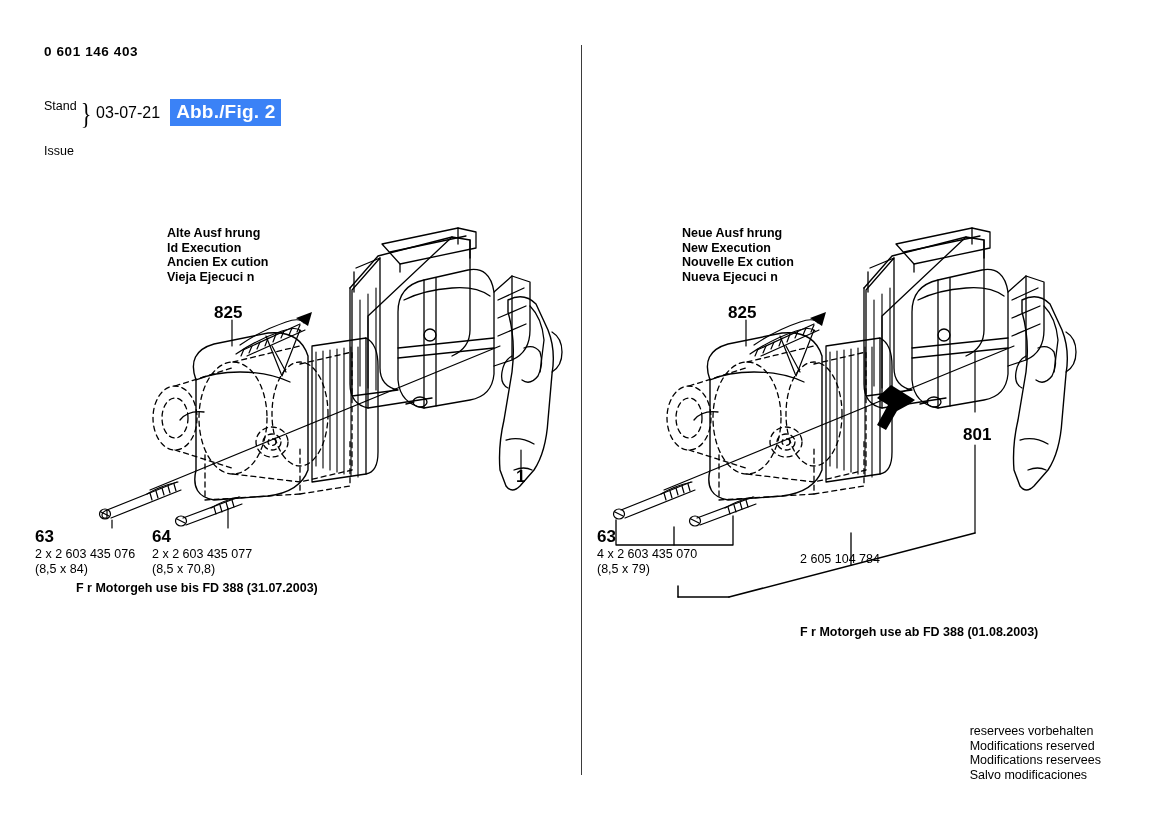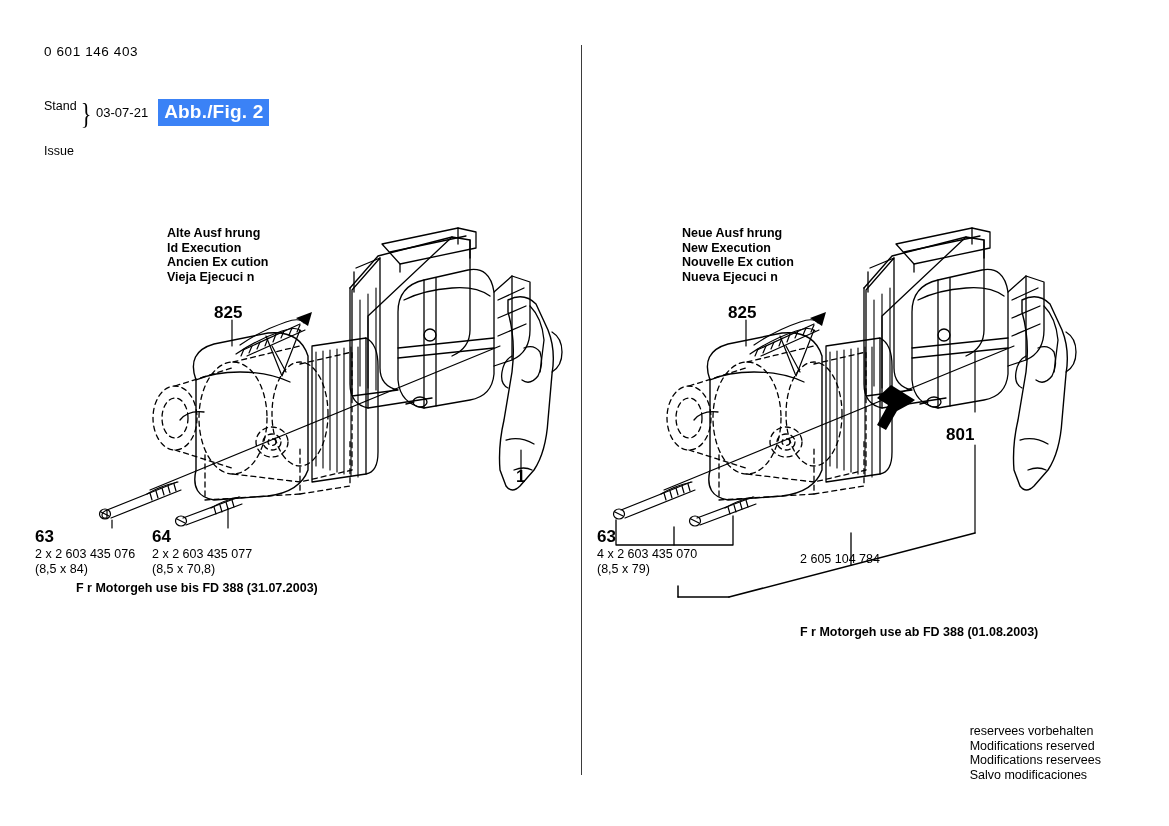--- a/index.html
+++ b/index.html
@@ -22,42 +22,42 @@
   
   #header-block {
     position: absolute;
     left: 44px;
     top: 44px;
   }
   #order-number {
     font-size: 13.5px;
     letter-spacing: 0.6px;
     white-space: nowrap;
-    font-weight: 400;
+    font-weight: 700;
   }
   #stand-row {
     display: flex;
     align-items: center;
     margin-top: 9px;
   }
   #stand-labels {
     font-size: 12.5px;
     line-height: 12.5px;
     text-align: left;
   }
   #stand-labels div { white-space: nowrap; margin-top: 32px; }
   #brace {
     font-size: 30px;
     line-height: 24px;
     margin: 0 3px 0 2px;
     font-family: "Liberation Serif", serif;
     transform: scaleX(0.75);
   }
   #issue-date {
-    font-size: 13px;
+    font-size: 16px;
     white-space: nowrap;
     margin-right: 10px;
   }
   #fig-badge {
     background: #3b82f6;
     color: #fff;
     font-size: 19px;
     font-weight: bold;
     padding: 2px 6px 3px 6px;
     letter-spacing: 0.2px;
@@ -484,21 +484,21 @@
         <path d="M93 545 L93 527" stroke-width="1.3"></path>
 
         <path d="M97 597 L148 597" stroke-width="1.5"></path>
         <path d="M97 597 L97 586" stroke-width="1.5"></path>
         <path d="M148 597 L394 533" stroke-width="1.5"></path>
         <path d="M270 565 L270 533" stroke-width="1.3"></path>
       </g>
     </svg>
 
     <div class="callout" style="left:147px; top:303px;">825</div>
-    <div class="callout" style="left:365px; top:425px;">801</div>
+    <div class="callout" style="left:382px; top:425px;">801</div>
 
     <div class="part-block" style="left:16px; top:527px; width:155px;">
       <div class="part-num">63</div>
       <div class="part-code">4 x 2 603 435 070</div>
       <div class="part-dim">(8,5 x 79)</div>
     </div>
 
     <div class="plain-code" style="left:219px; top:552px;">2 605 104 784</div>
 
     <div class="use-note" style="left:219px; top:581px;margin-top:44px;">F r Motorgeh use ab FD 388 (01.08.2003)</div>

